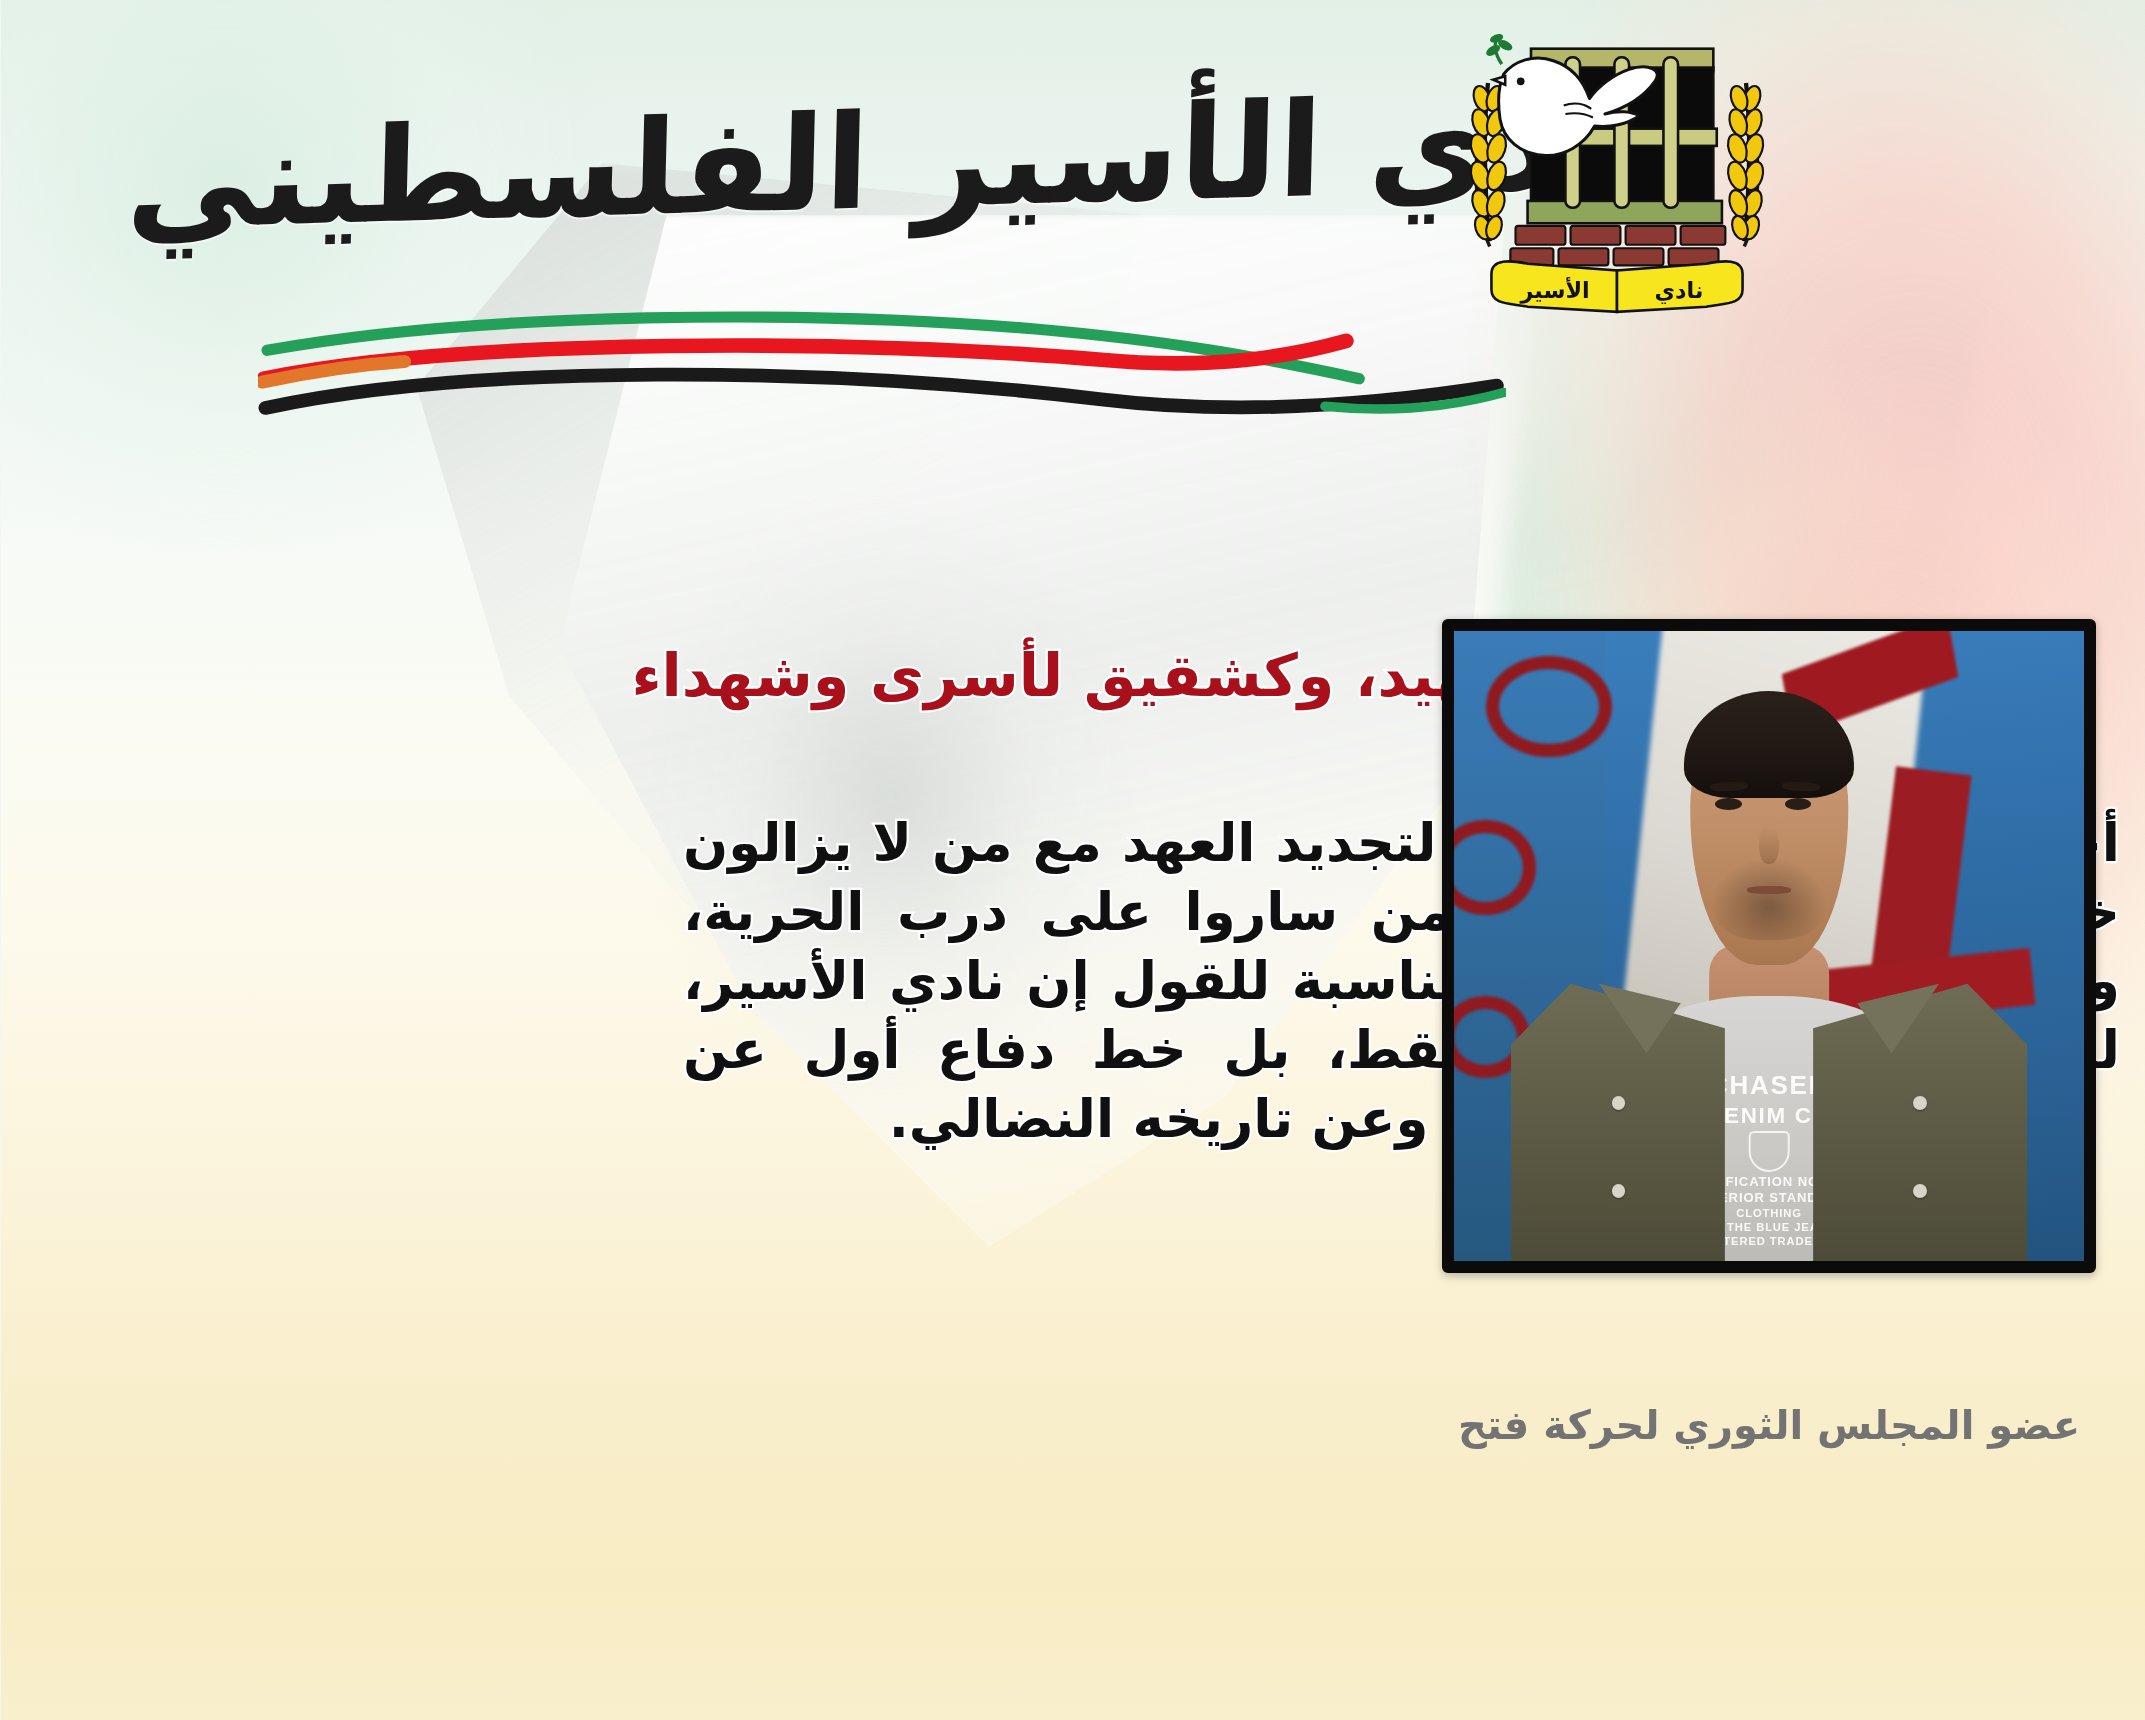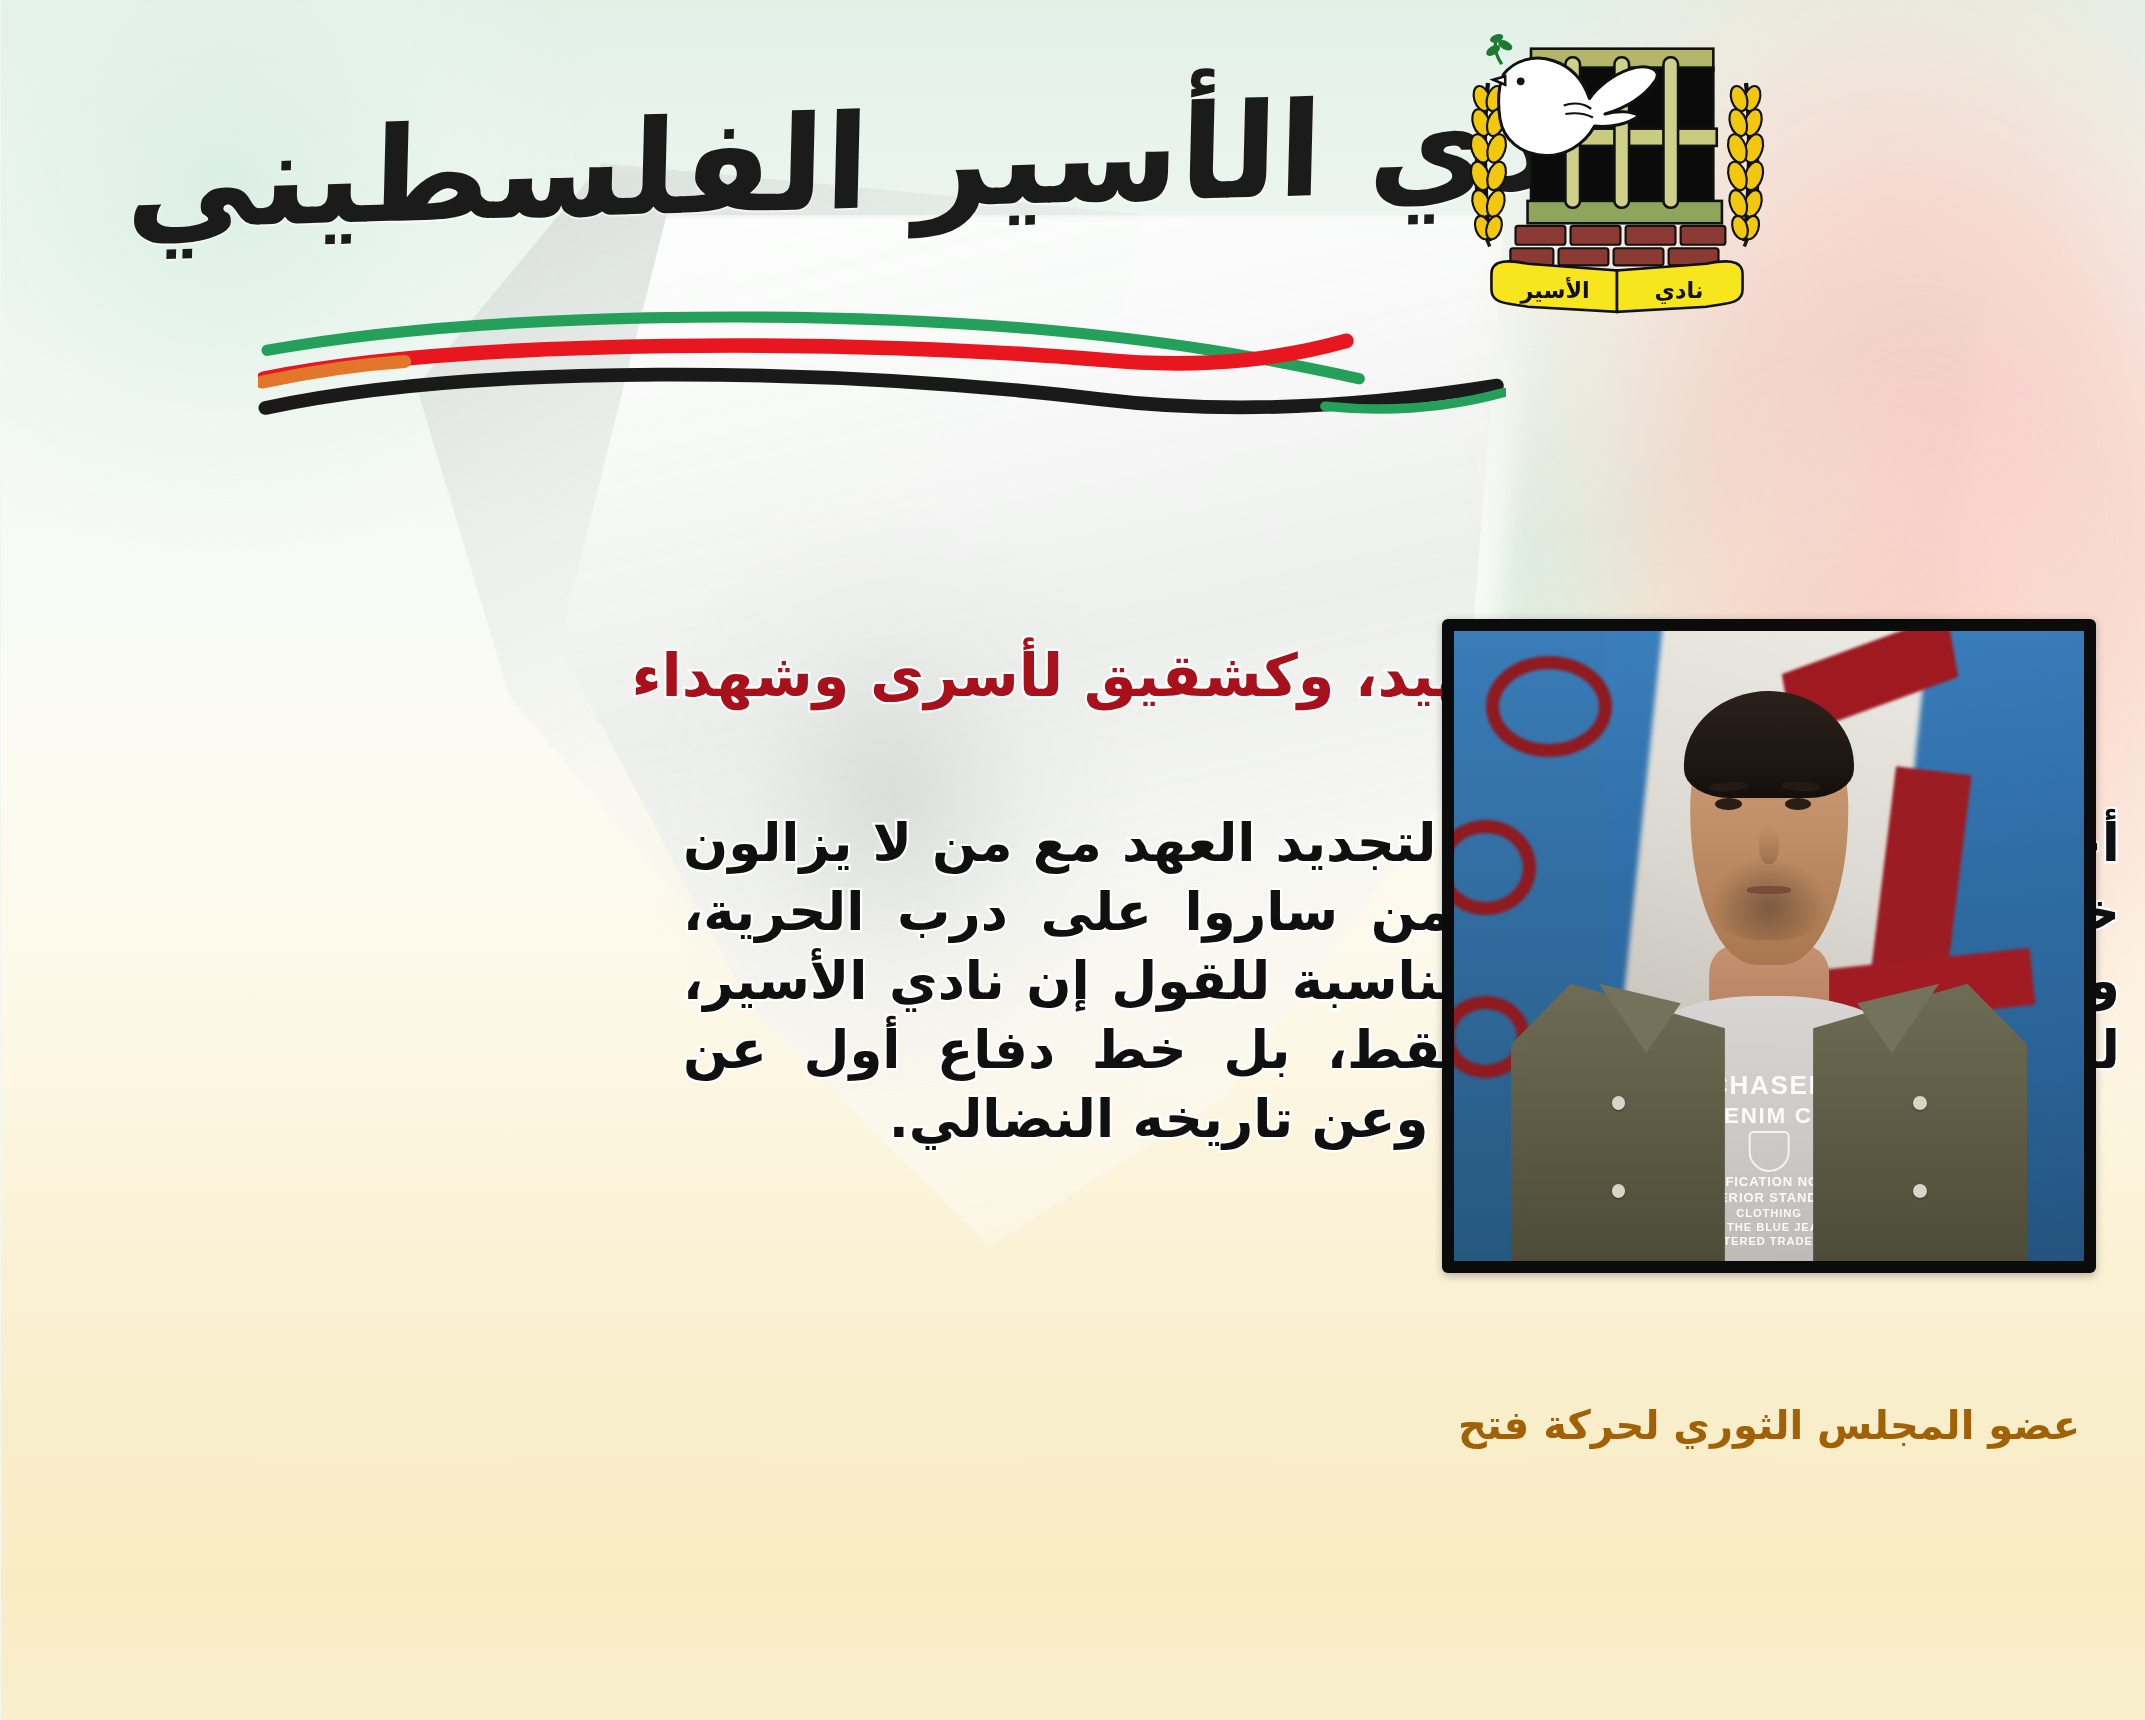--- a/index.html
+++ b/index.html
@@ -401,21 +401,21 @@
     white-space:nowrap;
   }
   .name-role{
     position:absolute;
     top:1402px; right:50px;
     width:654px;
     text-align:center;
     direction:rtl;
     font-size:40px;
     font-weight:700;
-    color:#a16207;
+    color:#737373;
     letter-spacing:-0.9px;
     white-space:nowrap;
   }
 </style>
 </head>
 <body>
 
 <div id="poster">
 
   <div class="bg-base"></div>

